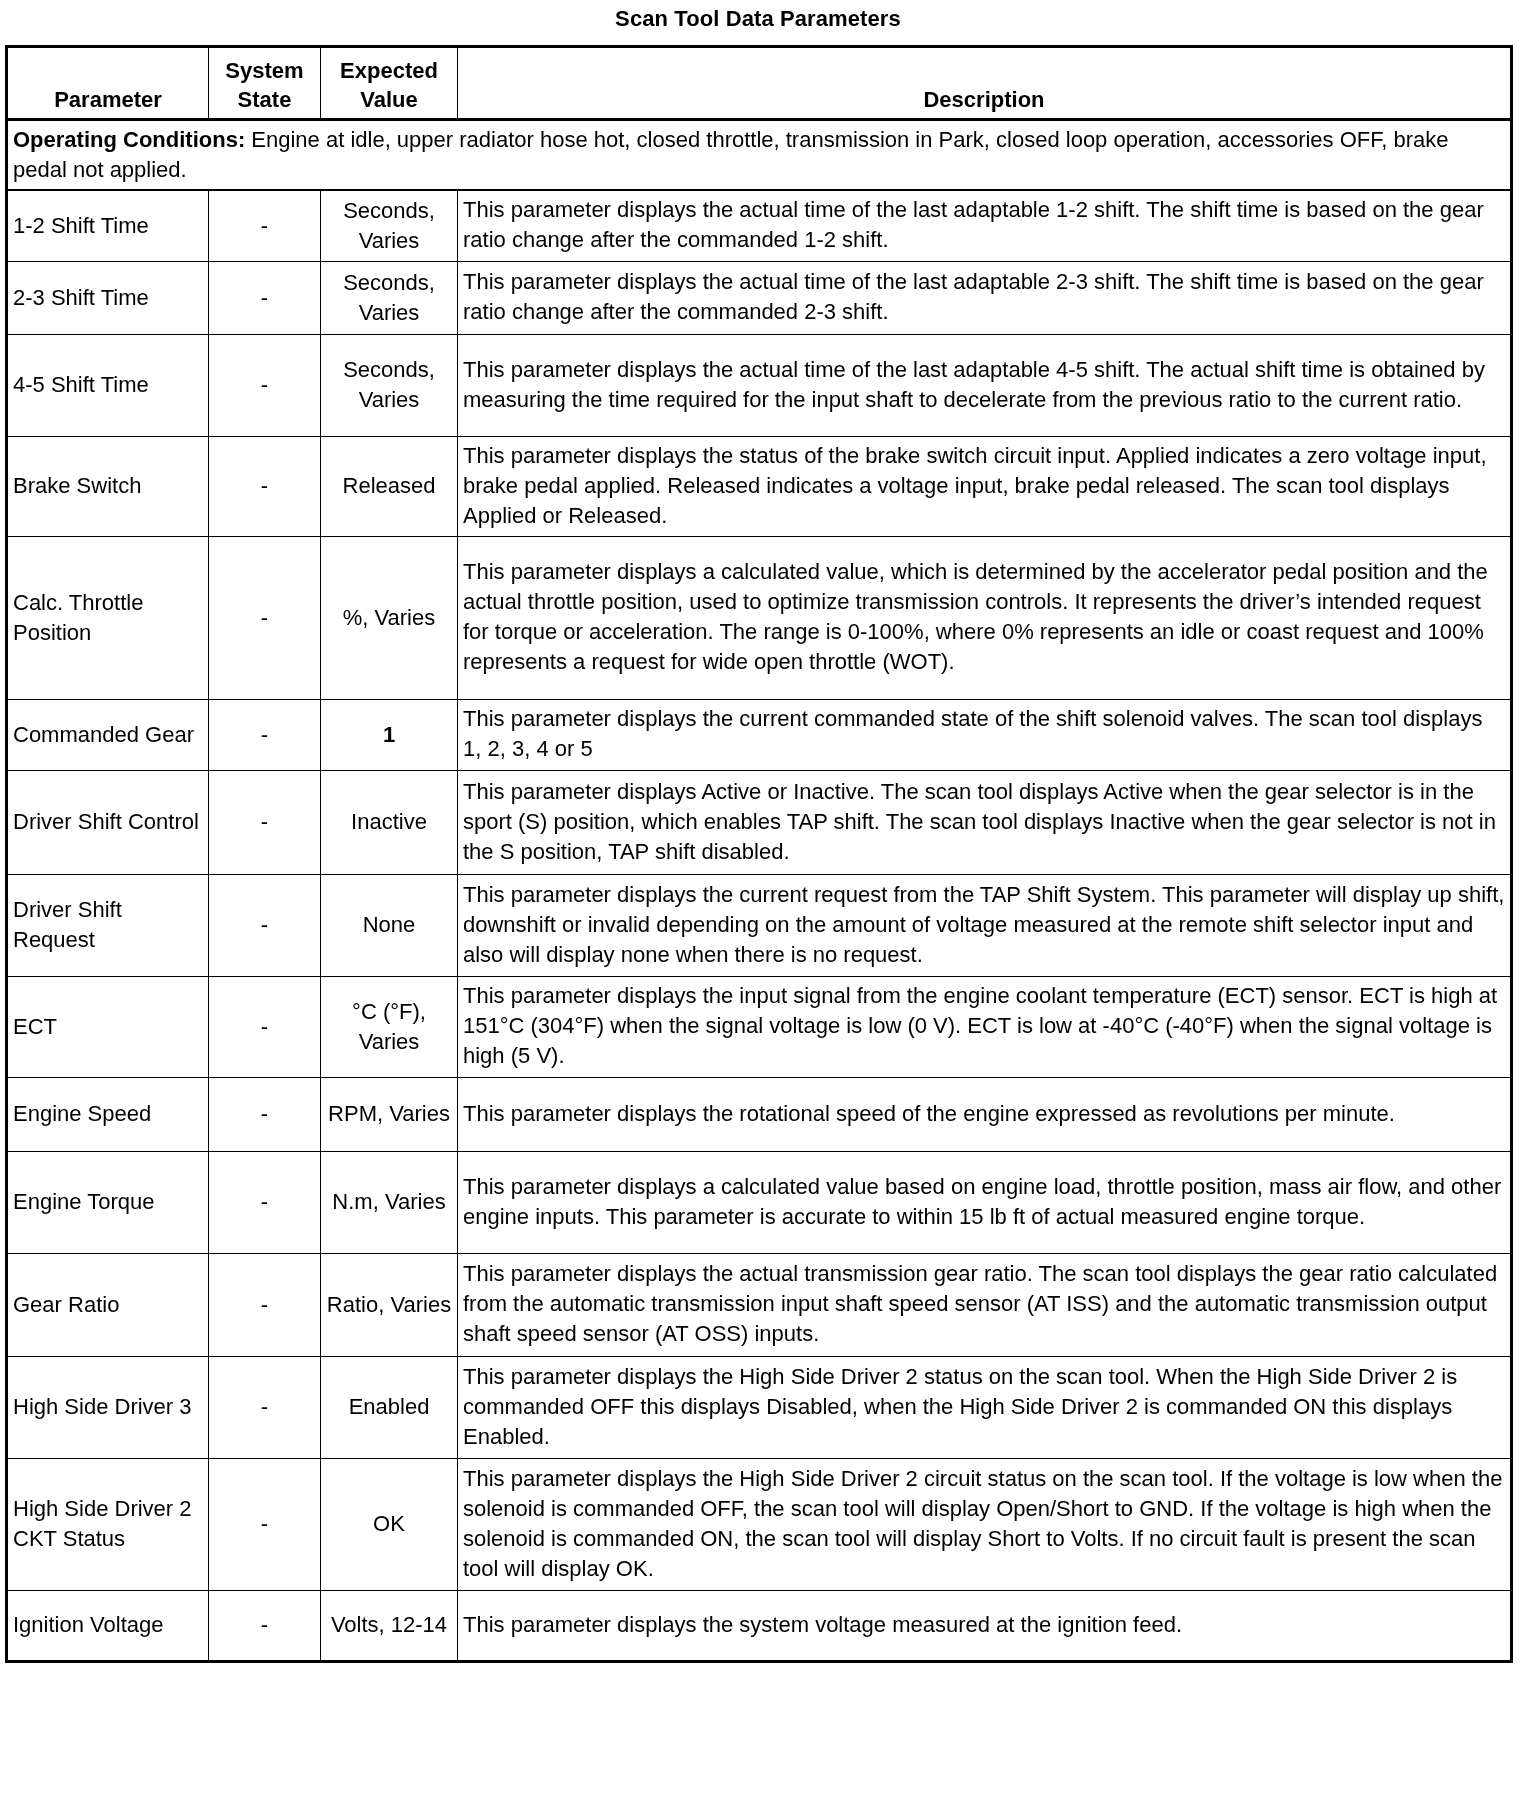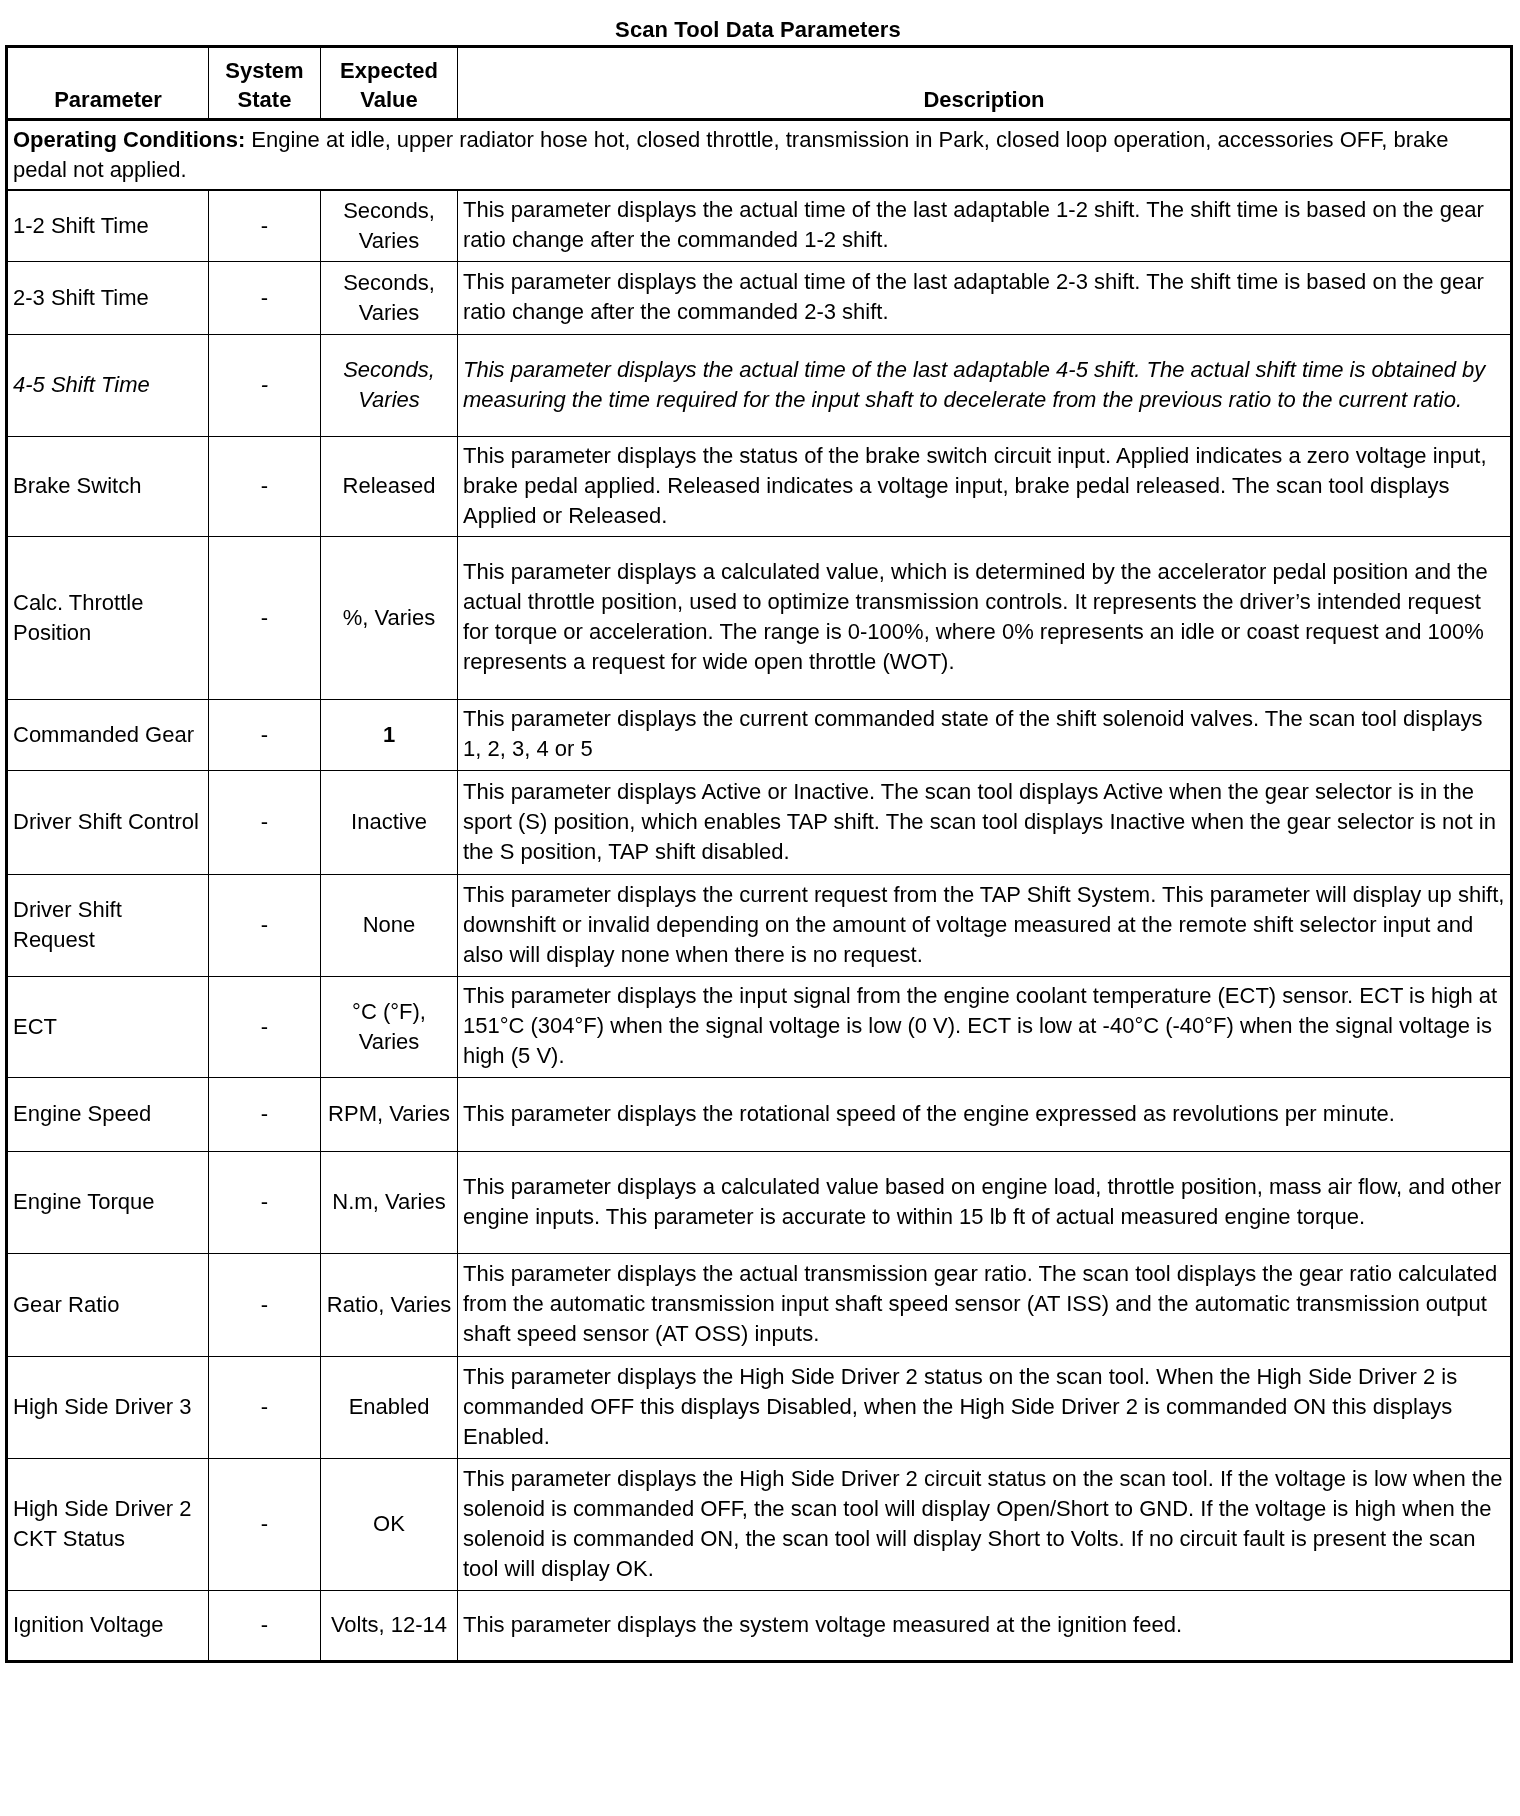--- a/index.html
+++ b/index.html
@@ -1,18 +1,18 @@
 <!DOCTYPE html>
 <html><head>
 <meta charset="utf-8">
 <style>
   html, body { margin: 0; padding: 0; background: #ffffff; }
   body { width: 1520px; height: 1816px; position: relative; overflow: hidden;
          font-family: "Liberation Sans", "DejaVu Sans", sans-serif; color: #000; }
-  .title { position: absolute; left: 0; top: 17px; width: 1516px; text-align: center;
+  .title { position: absolute; left: 0; top: 6px; width: 1516px; text-align: center;
            font-weight: bold; font-size: 22px; line-height: 26px; letter-spacing: 0.1px; }
   table.params { position: absolute; left: 5px; top: 45px; width: 1508px;
                  border-collapse: collapse; table-layout: fixed;
                  border: 3px solid #000; font-size: 22px; }
   table.params col.c1 { width: 202px; }
   table.params col.c2 { width: 112px; }
   table.params col.c3 { width: 137px; }
   table.params col.c4 { width: auto; }
   table.params th, table.params td { border: 1.5px solid #000; padding: 0 4px; vertical-align: middle; }
   table.params thead th { font-weight: bold; font-size: 22px; line-height: 29px; height: 66px;
@@ -55,21 +55,21 @@
         <td class="s">-</td>
         <td class="e">Seconds, Varies</td>
         <td class="d">This parameter displays the actual time of the last adaptable 1-2 shift. The shift time is based on the gear ratio change after the commanded 1-2 shift.</td>
       </tr>
       <tr style="height: 73px;">
         <td class="p">2-3 Shift Time</td>
         <td class="s">-</td>
         <td class="e">Seconds, Varies</td>
         <td class="d">This parameter displays the actual time of the last adaptable 2-3 shift. The shift time is based on the gear ratio change after the commanded 2-3 shift.</td>
       </tr>
-      <tr style="height: 102px; font-style: italic;">
+      <tr style="height: 102px;">
         <td class="p">4-5 Shift Time</td>
         <td class="s">-</td>
         <td class="e">Seconds, Varies</td>
         <td class="d">This parameter displays the actual time of the last adaptable 4-5 shift. The actual shift time is obtained by measuring the time required for the input shaft to decelerate from the previous ratio to the current ratio.</td>
       </tr>
       <tr style="height: 100px;">
         <td class="p">Brake Switch</td>
         <td class="s">-</td>
         <td class="e">Released</td>
         <td class="d">This parameter displays the status of the brake switch circuit input. Applied indicates a zero voltage input, brake pedal applied. Released indicates a voltage input, brake pedal released. The scan tool displays Applied or Released.</td>

